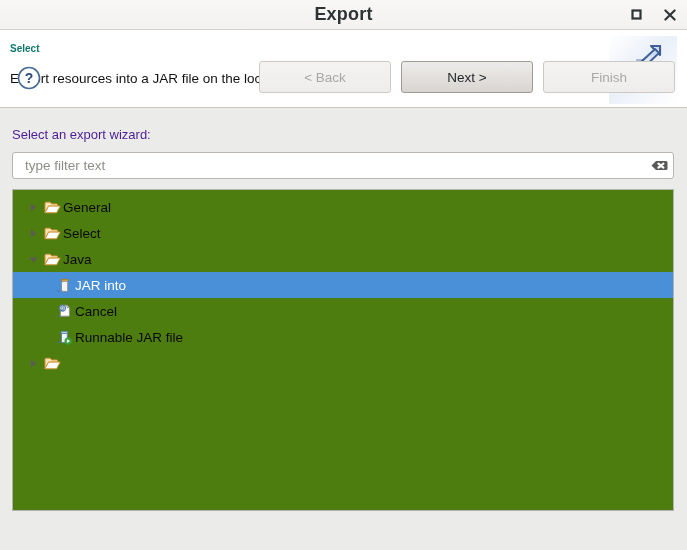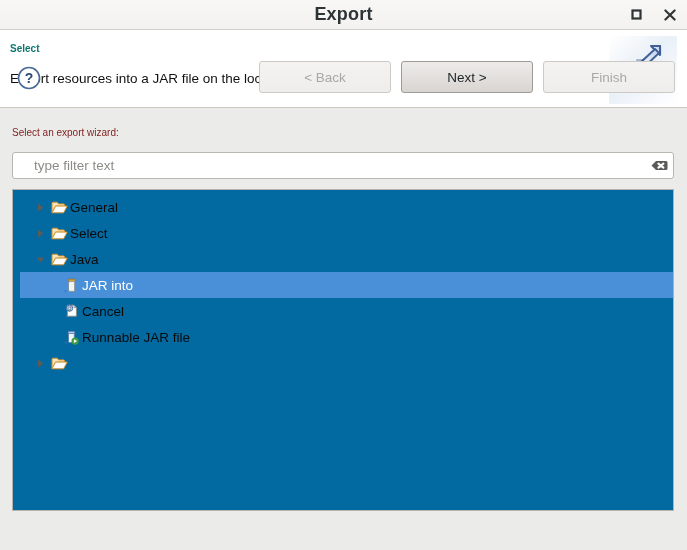--- a/index.html
+++ b/index.html
@@ -89,22 +89,22 @@
   .body {
     position: relative;
     height: 441px;
     background: #ebebe9;
   }
 
   .field-label {
     position: absolute;
     left: 12px;
     top: 19px;
-    font-size: 10px;
-    color: #7f1d1d;
+    font-size: 13px;
+    color: #4c1d95;
   }
 
   
   .filter-wrap {
     position: absolute;
     left: 12px;
     top: 44px;
     width: 662px;
     height: 27px;
     background: #ffffff;
@@ -113,21 +113,21 @@
     box-sizing: border-box;
   }
   .filter-input {
     position: absolute;
     left: 0; top: 0;
     width: 630px;
     height: 25px;
     border: 0;
     outline: none;
     background: transparent;
-    padding: 0 21px;
+    padding: 0 12px;
     box-sizing: border-box;
     font-family: "Liberation Sans", sans-serif;
     font-size: 13.5px;
     color: #1a1a1a;
   }
   .filter-input::placeholder { color: #8d8d88; opacity: 1; }
   .clear-icon {
     position: absolute;
     right: 5px;
     top: 5px;
@@ -136,25 +136,24 @@
     cursor: default;
   }
 
   
   .tree {
     position: absolute;
     left: 12px;
     top: 81px;
     width: 662px;
     height: 322px;
-    background: #0369a1;
+    background: #4d7c0f;
     border: 1px solid #b5b2ad;
     box-sizing: border-box;
     overflow: hidden;
-    padding-left: 7px;
   }
   .tree-inner { padding-top: 4px; }
 
   .row {
     position: relative;
     height: 26px;
     display: flex;
     align-items: center;
     cursor: default;
     white-space: nowrap;

